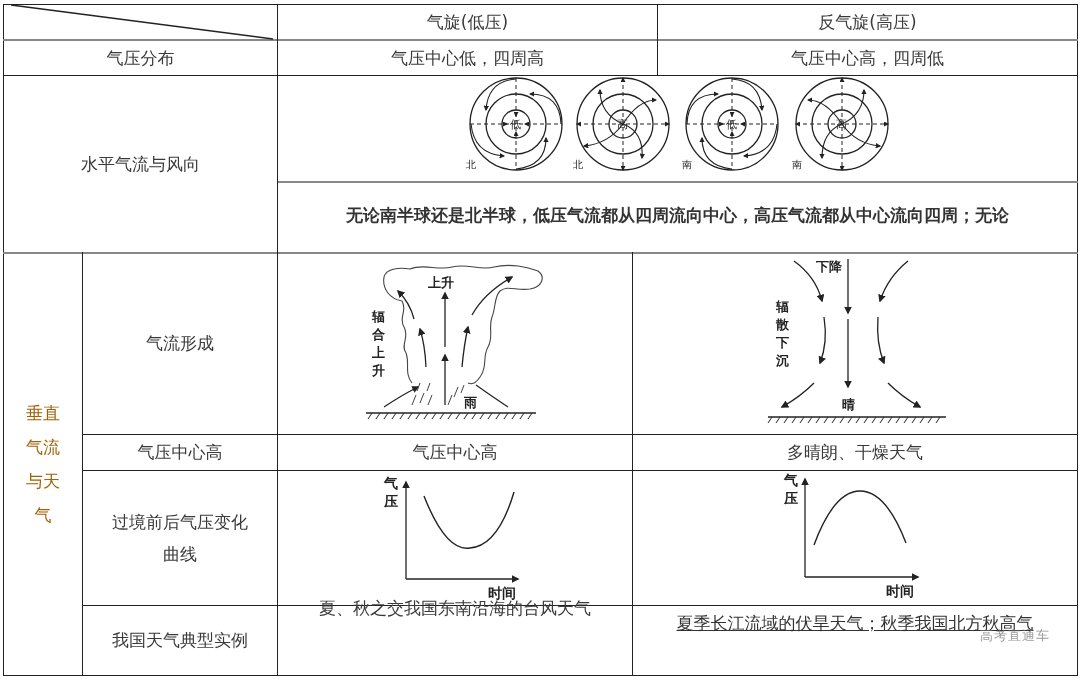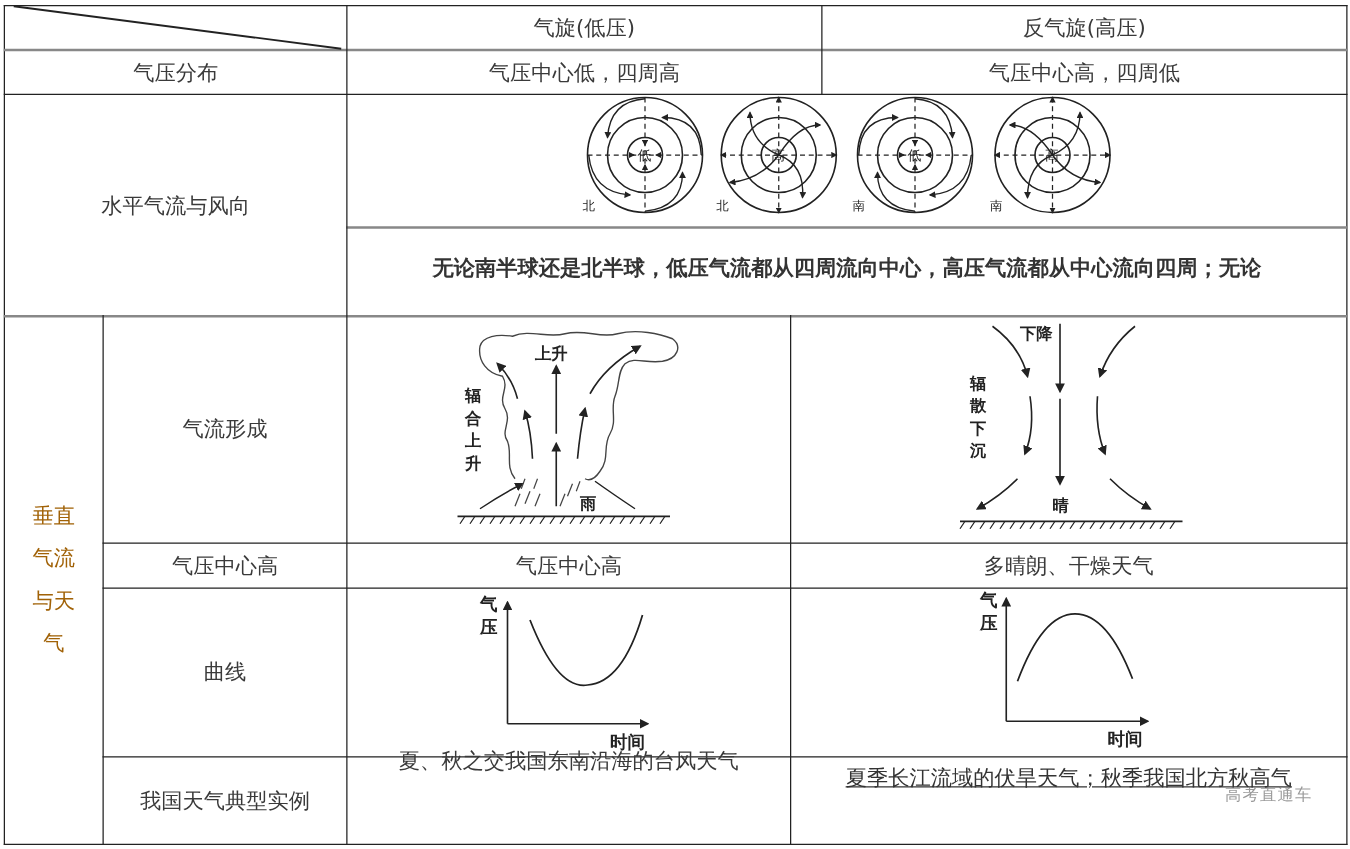--- a/index.html
+++ b/index.html
@@ -240,20 +240,21 @@
     <line x1="178" y1="168" x2="182" y2="162"></line>
       <line x1="186" y1="168" x2="190" y2="162"></line>
   </g>
 </svg>
 
 <div class="cell" style="left:83px; top:435px; width:194px; height:35px;">气压中心高</div>
 <div class="cell" style="left:278px; top:435px; width:354px; height:35px;">气压中心高</div>
 <div class="cell" style="left:633px; top:435px; width:444px; height:35px;">多晴朗、干燥天气</div>
 
 <div class="abs" style="left:83px; top:471px; width:194px; height:134px; display:flex; flex-direction:column; align-items:center; justify-content:center; font-size:17px; line-height:32px; color:#3a3a3a;">
+  <div>过境前后气压变化</div>
   <div>曲线</div>
 </div>
 
 <svg class="abs" style="left:370px; top:470px;" width="170" height="135" viewBox="0 0 170 135">
   <defs>
     <marker id="ah4" viewBox="0 0 10 10" refX="8" refY="5" markerWidth="6" markerHeight="6" orient="auto">
       <path d="M0,0 L10,5 L0,10 z" fill="#222"></path>
     </marker>
   </defs>
   <line x1="36" y1="109" x2="36" y2="12" stroke="#222" stroke-width="1.3" marker-end="url(#ah4)"></line>

